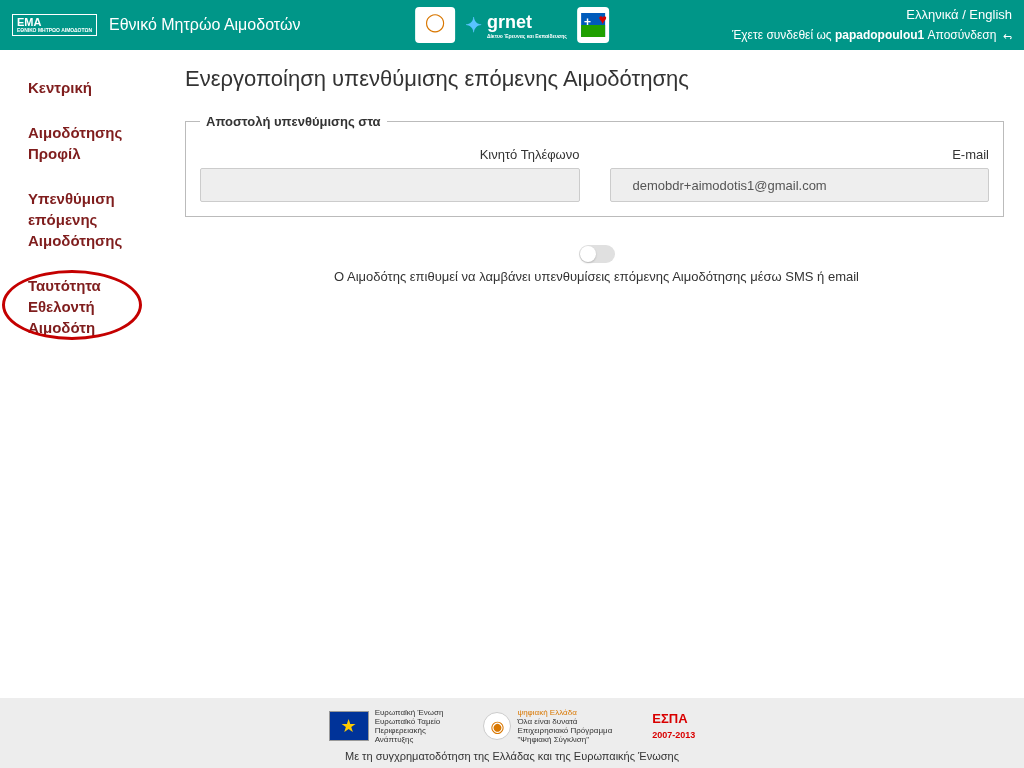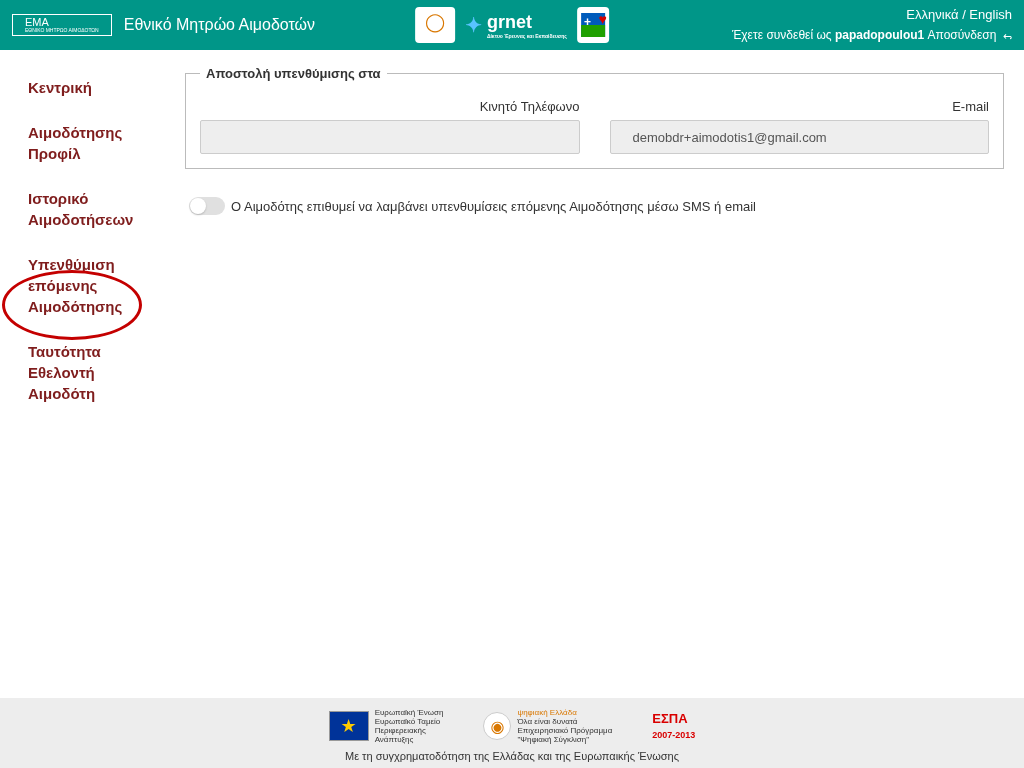--- a/index.html
+++ b/index.html
@@ -1,19 +1,19 @@
 <!DOCTYPE html>
 <html><head>
   <meta charset="utf-8">
   <style>
     * { box-sizing: border-box; margin: 0; padding: 0; }
     body { font-family: Arial, Helvetica, sans-serif; font-size: 13px; width: 1024px; height: 768px; background: #fff; color: #333; overflow: hidden; }
     
     .header { background: #009688; height: 50px; display: flex; align-items: center; padding: 0 12px; position: relative; color: #fff; }
-    .logo-box { border: 1px solid #fff; padding: 2px 12px; font-size: 11px; font-weight: normal; margin-right: 12px; line-height: 1; }
+    .logo-box { border: 1px solid #fff; padding: 2px 4px; font-size: 11px; font-weight: bold; margin-right: 12px; line-height: 1; }
     .logo-sub { font-size: 5px; display: block; }
     .app-title { font-size: 16px; font-weight: normal; }
     .partner-logos { position: absolute; left: 50%; transform: translateX(-50%); display: flex; gap: 10px; align-items: center; }
     .partner-logo { width: 40px; height: 36px; display: flex; flex-direction: column; align-items: center; justify-content: center; font-size: 6px; border-radius: 4px; }
     .pl1 { background: #fff; }
     .pl2 { font-size: 18px; font-weight: bold; color:#fff; display:flex; align-items:center; gap:3px; }
     .pl2-sub { font-size:5px; display:block; }
     .pl3 { background: #fff; width:32px; }
     .header-right { margin-left: auto; text-align: right; font-size: 13px; line-height: 1.6; }
     .header-right a { color: #fff; text-decoration: none; }
@@ -31,21 +31,21 @@
     .info-line { font-size: 13px; margin-bottom: 12px; }
     .info-line strong { font-weight: bold; }
     
     fieldset { border: 1px solid #bbb; padding: 18px 14px 14px 14px; position: relative; }
     legend { font-size: 13px; font-weight: bold; padding: 0 6px; }
     .fields-row { display: flex; gap: 30px; }
     .field { flex: 1; }
     .field label { display: block; font-size: 13px; margin-bottom: 6px; text-align: right; }
     .field input { width: 100%; height: 34px; padding: 6px 22px; background: #eeeeee; border: 1px solid #ccc; border-radius: 2px; font-size: 13px; color: #555; }
     
-    .toggle-row { display: flex; align-items: center; margin-top: 28px; gap: 6px; padding-left:4px; }
+    .toggle-row { display: flex; align-items: center; margin-top: 28px; gap: 6px; padding-left:4px;flex-direction:column; }
     .toggle { width: 36px; height: 18px; background: #e0e0e0; border-radius: 10px; position: relative; cursor: pointer; }
     .toggle-knob { position: absolute; left: 1px; top: 1px; width: 16px; height: 16px; border-radius: 50%; background: #fff; box-shadow: 0 1px 2px rgba(0,0,0,.2); }
     .toggle-label { font-size: 13px; }
     
     .footer { position: absolute; bottom: 0; left:0; right:0; background: #ededed; padding: 10px 0 6px 0; text-align: center; }
     .footer-logos { display: flex; justify-content: center; gap: 40px; align-items:center; margin-bottom:6px; }
     .flogo { display:flex; align-items:center; gap:6px; font-size:8px; text-align:left; }
     .flogo-box { width:40px; height:30px; background:#003399; border:1px solid #999; display:flex; align-items:center; justify-content:center; color:#ffcc00; font-size:18px; }
     .flogo2-circle { width:28px; height:28px; background:#fff; border:1px solid #ccc; border-radius:50%; display:flex; align-items:center; justify-content:center; color:#d97700; font-size:16px; }
     .flogo3 { font-size:13px; font-weight:bold; color:#003399; }
@@ -97,27 +97,27 @@
     <div class="row2">
       <span>Έχετε συνδεθεί ως </span><strong>papadopoulou1</strong><a href="#"><span> Αποσύνδεση </span><span class="logout-icon"></span></a>
     </div>
   </div>
 </div>
 
 <div class="body-wrap">
   <div class="sidebar nav-highlight">
     <a href="#">Κεντρική</a>
     <a href="#">Αιμοδότησης Προφίλ</a>
-    <a href="#">Ιστορικό Αιμοδοτήσεων</a>
     <a href="#">Υπενθύμιση επόμενης Αιμοδότησης</a>
     <a href="#">Ταυτότητα Εθελοντή Αιμοδότη</a>
     <div class="ellipse"></div>
   </div>
 
   <div class="main">
+    <div class="page-title">Ενεργοποίηση υπενθύμισης επόμενης Αιμοδότησης</div>
     <fieldset>
       <legend>Αποστολή υπενθύμισης στα</legend>
       <div class="fields-row">
         <div class="field">
           <label>Κινητό Τηλέφωνο</label>
           <input type="text" value="" style="">
         </div>
         <div class="field">
           <label>E-mail</label>
           <input type="text" value="demobdr+aimodotis1@gmail.com" style="">

